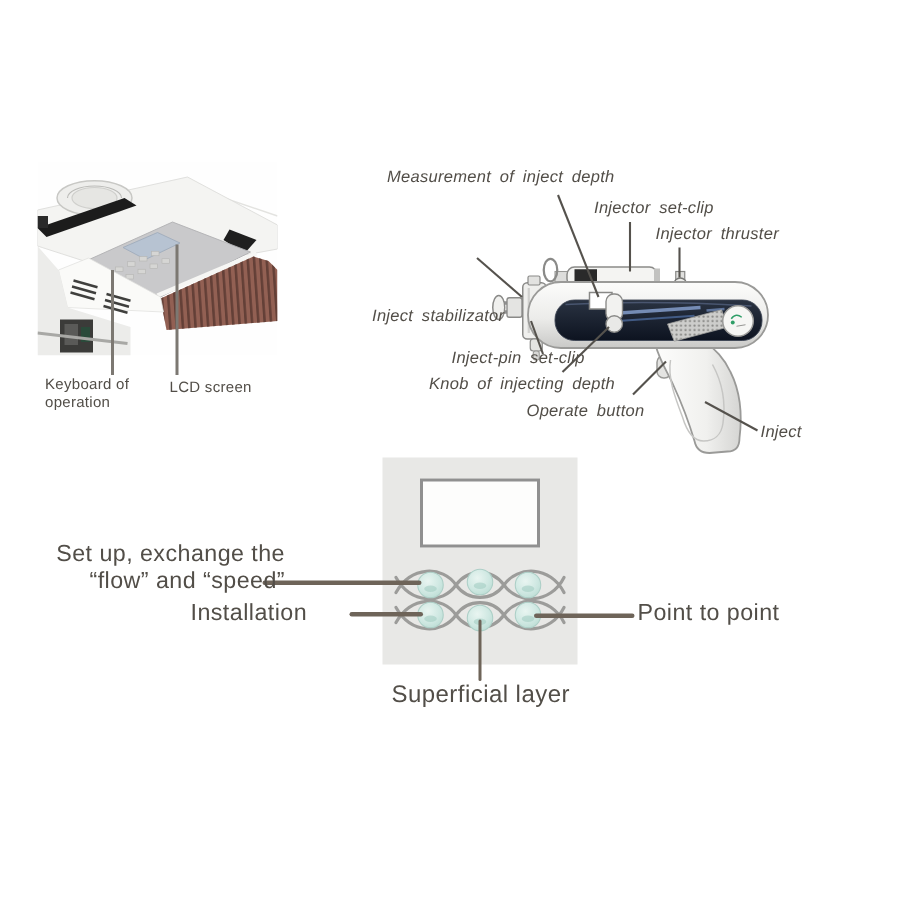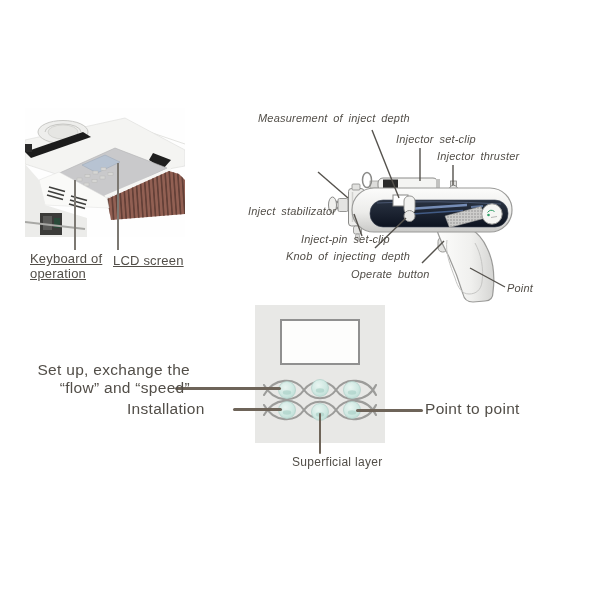--- a/index.html
+++ b/index.html
@@ -1,22 +1,22 @@
 <!DOCTYPE html>
 <html><head>
 <meta charset="utf-8">
 <style>
   html,body{margin:0;padding:0;background:#ffffff;}
   .canvas{position:relative;width:600px;height:600px;background:#ffffff;overflow:hidden;
           font-family:"Liberation Sans",sans-serif;}
   .lbl{position:absolute;color:#524e48;white-space:nowrap;}
   .gun-lbl{font-size:11px;letter-spacing:.2px;word-spacing:2.5px;font-style:italic;}
-  .photo-lbl{font-size:13px;letter-spacing:.2px;white-space:normal;line-height:1.18;text-decoration:underline;}
+  .photo-lbl{font-size:10px;letter-spacing:.2px;white-space:normal;line-height:1.18;}
   .big-lbl{font-size:15.5px;letter-spacing:.3px;}
-  .xl-lbl{font-size:12px;letter-spacing:.3px;margin-left:31px;}
+  .xl-lbl{font-size:16px;letter-spacing:.3px;}
   .leader-h{position:absolute;height:3px;background:#6e6459;border-radius:1.5px;}
   .leader-v-thick{position:absolute;width:2.8px;background:#6e6459;border-radius:1.5px;}
   .leader-v{position:absolute;width:2px;background:#7c7872;}
   .panel{position:absolute;left:255px;top:305px;width:130px;height:138px;background:#e8e8e6;}
   .screen{position:absolute;left:25px;top:14px;width:80px;height:46px;box-sizing:border-box;
           background:#fdfdfc;border:2.5px solid #909090;}
   .waves{position:absolute;left:0;top:60px;}
   .setup-block{position:absolute;left:6px;top:361px;width:184px;text-align:right;
                color:#524e48;line-height:1.16;}
   svg{display:block;}
@@ -162,21 +162,21 @@
     </g>
   </svg>
 
   <div class="lbl gun-lbl" style="left:258px;top:112px;">Measurement of inject depth</div>
   <div class="lbl gun-lbl" style="left:396px;top:133px;">Injector set-clip</div>
   <div class="lbl gun-lbl" style="left:437px;top:150px;text-align:right;">Injector thruster</div>
   <div class="lbl gun-lbl" style="left:248px;top:158px;margin-top:47px;">Inject stabilizator</div>
   <div class="lbl gun-lbl" style="left:279px;top:233px;margin-left:22px;">Inject-pin set-clip</div>
   <div class="lbl gun-lbl" style="left:286px;top:250px;">Knob of injecting depth</div>
   <div class="lbl gun-lbl" style="left:351px;top:268px;">Operate button</div>
-  <div class="lbl gun-lbl" style="left:507px;top:282px;">Point</div>
+  <div class="lbl gun-lbl" style="left:507px;top:282px;">Inject</div>
 
   <div class="panel">
     <div class="screen"></div>
     <svg class="waves" width="130" height="78" viewBox="0 0 130 78">
       <defs>
         <radialGradient id="btnGrad" cx="0.4" cy="0.35" r="0.75">
           <stop offset="0" stop-color="#e9f5f1"></stop>
             <stop offset="0.6" stop-color="#cfe8e2"></stop>
             <stop offset="1" stop-color="#badcd3"></stop>
         </radialGradient>

